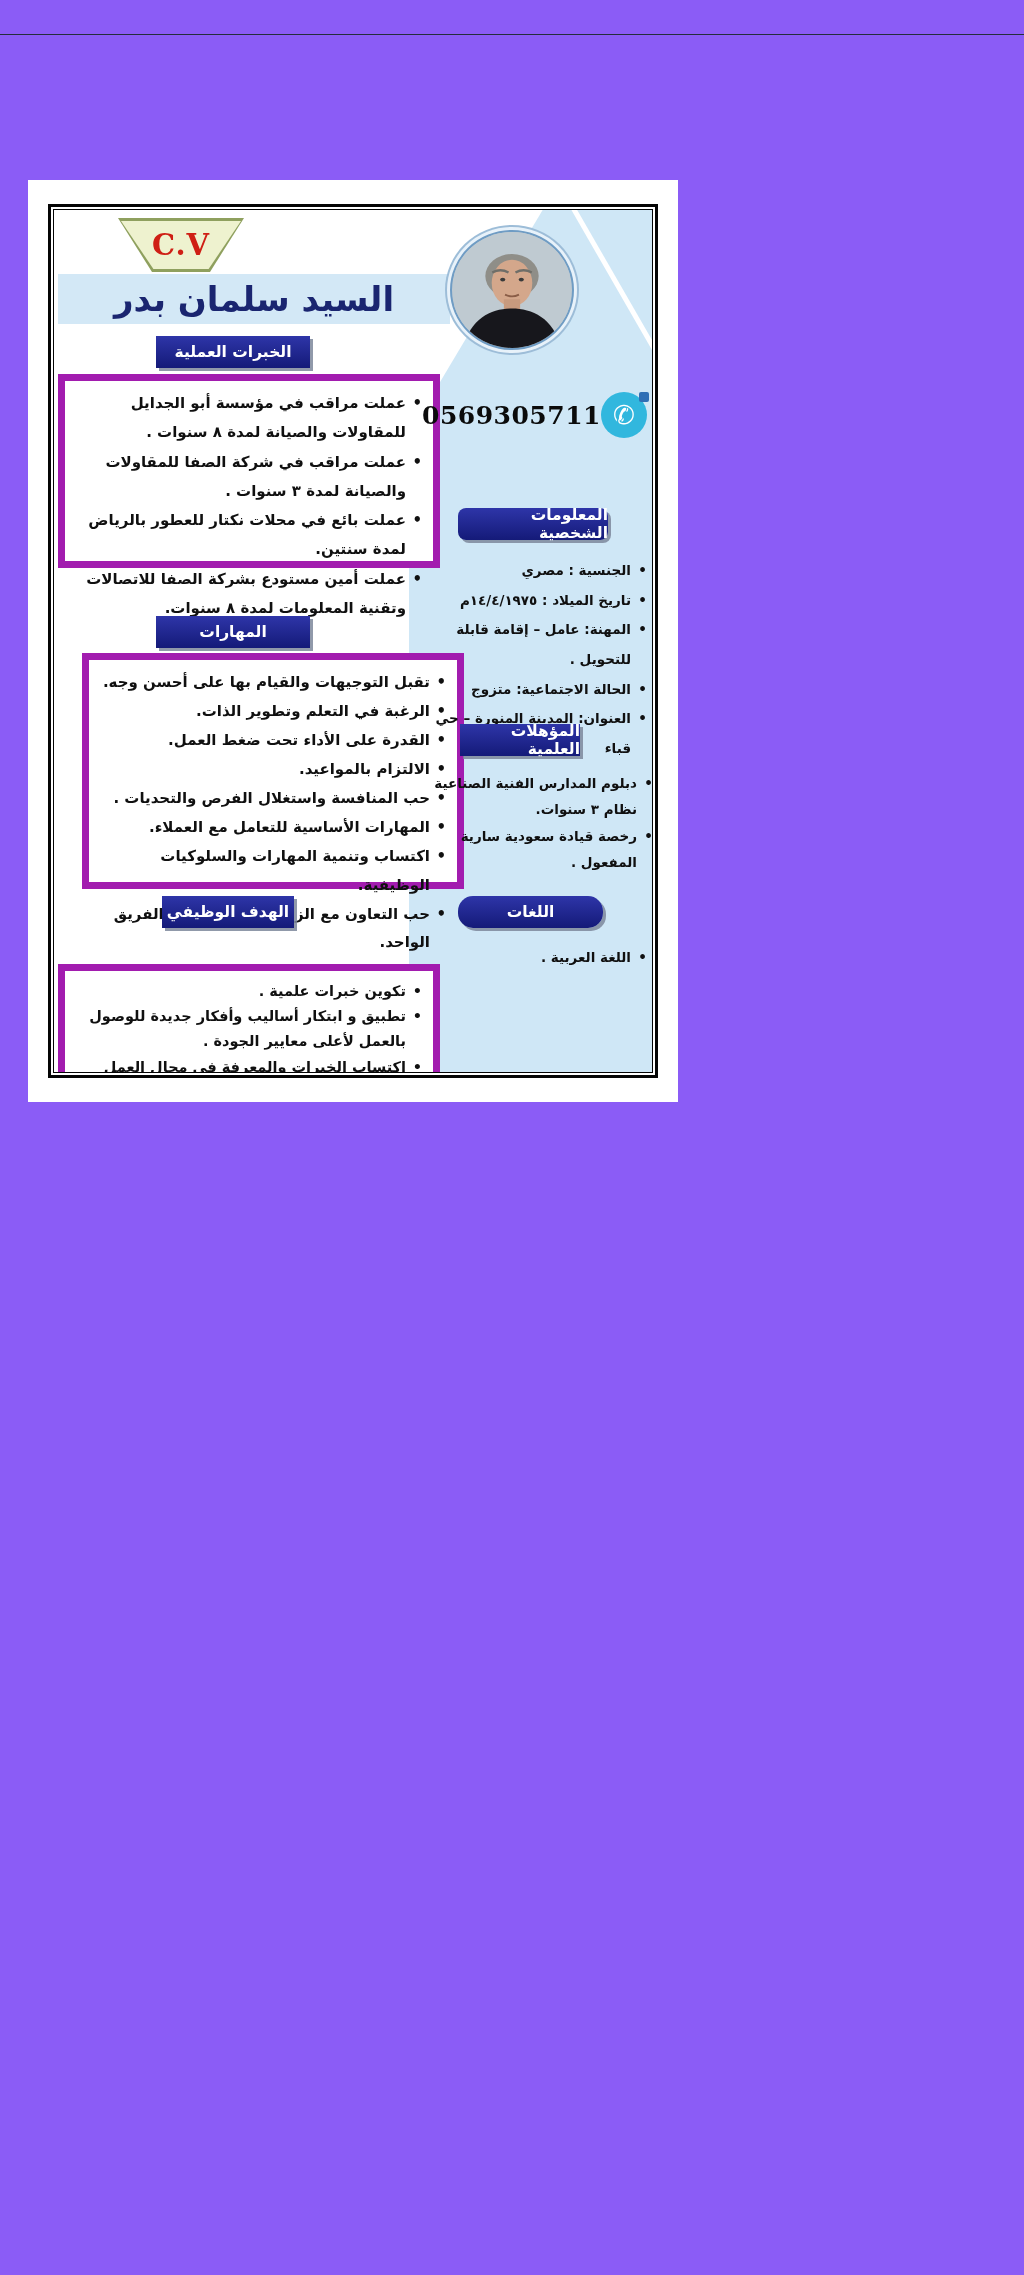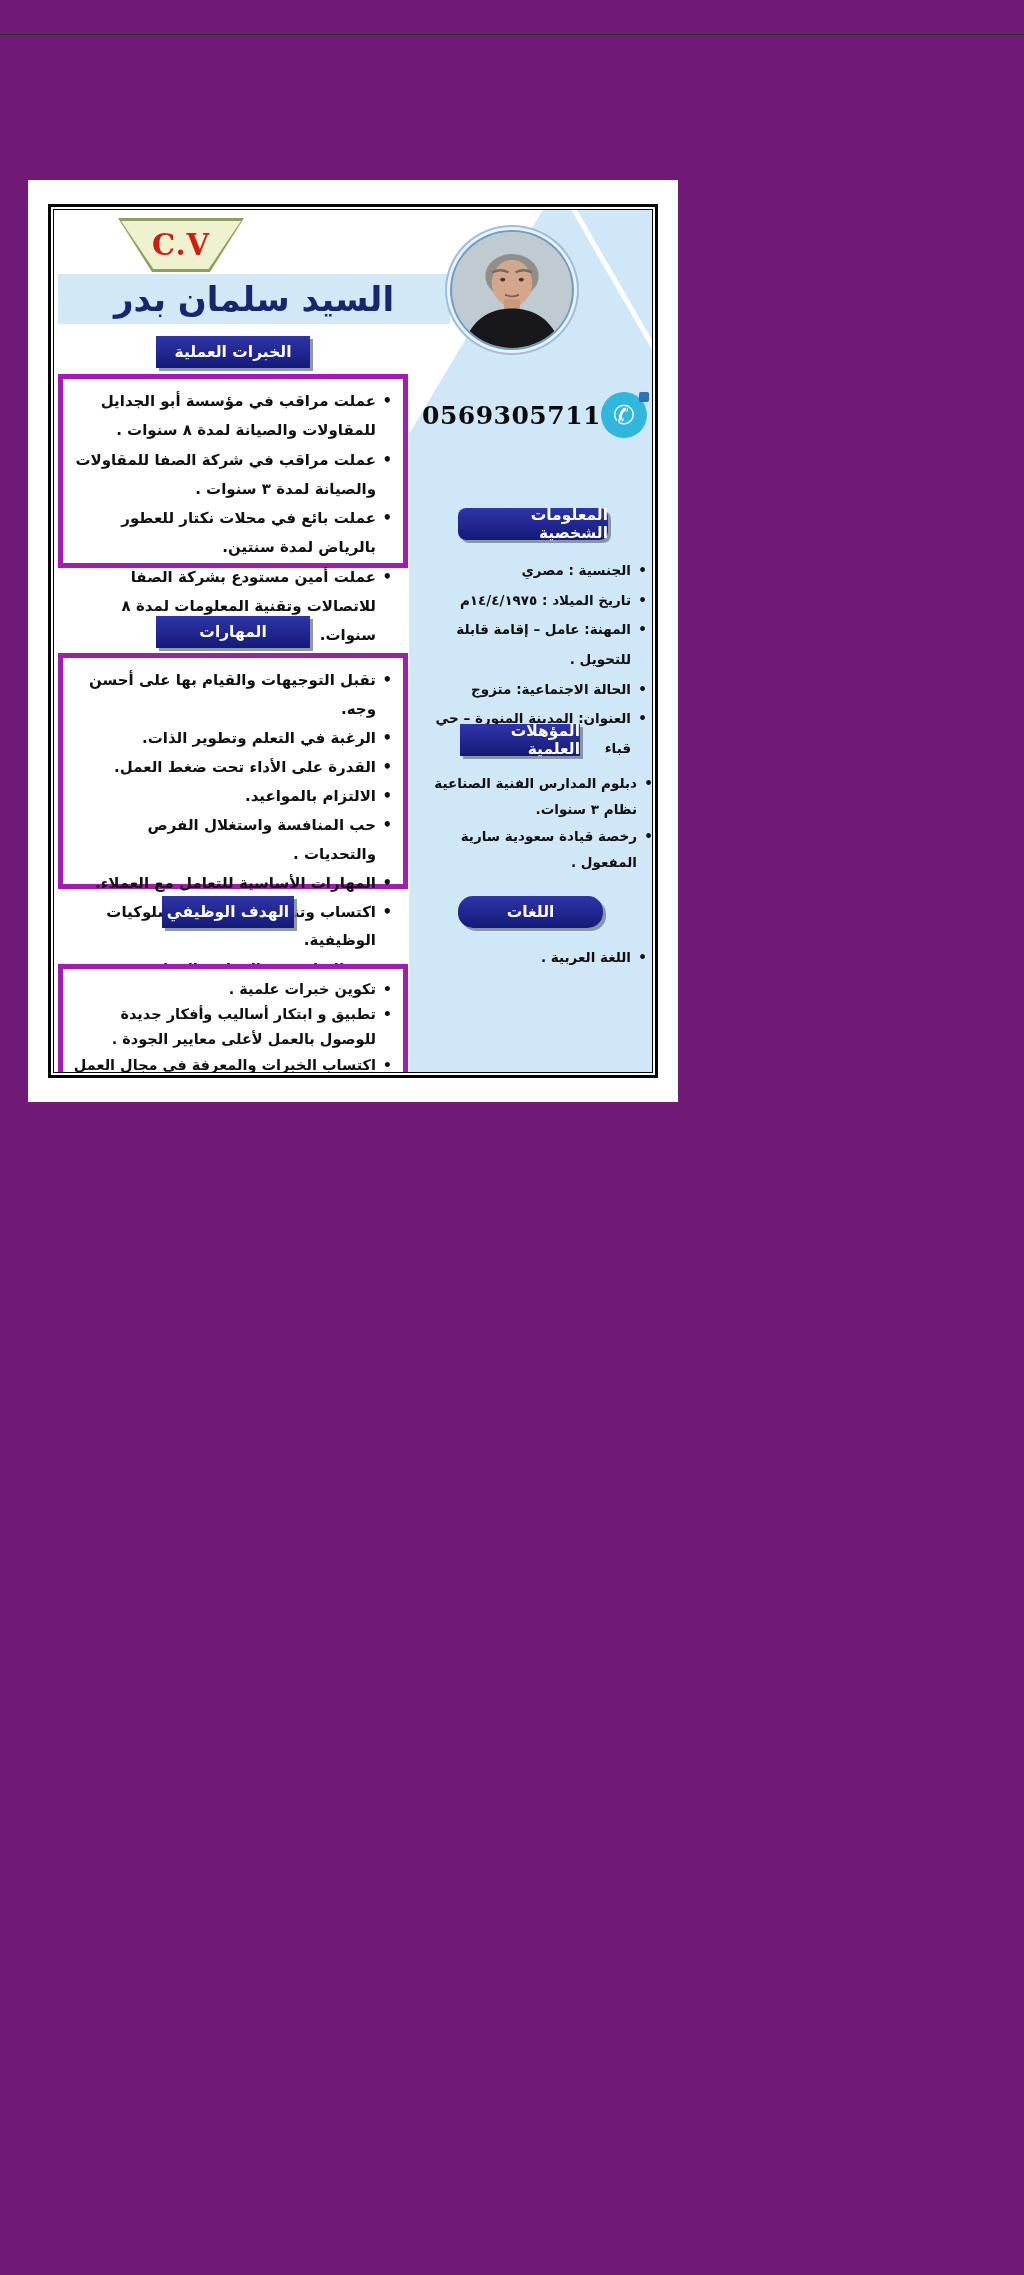--- a/index.html
+++ b/index.html
@@ -1,20 +1,20 @@
 <!DOCTYPE html>
 <html lang="ar"><head>
 <meta charset="utf-8">
 <style>
   * { margin:0; padding:0; box-sizing:border-box; }
   body { font-family:"DejaVu Sans", sans-serif; }
 
   .screen {
     position:relative; width:1024px; height:2275px;
-    background:#701a75; overflow:hidden;
+    background:#8b5cf6; overflow:hidden;
   }
   .top-hairline {
     position:absolute; left:0; top:34px; width:100%; height:1px;
     background:#242e3b;
   }
 
   .page {
     position:absolute; left:28px; top:180px; width:650px; height:922px;
     background:#ffffff;
   }
@@ -97,26 +97,26 @@
   }
   .h-exp  { left:102px; top:126px; width:154px; }
   .h-skl  { left:102px; top:406px; width:154px; }
   .h-obj  { left:108px; top:686px; width:132px; }
   .h-per  { left:404px; top:298px; width:150px;border-radius:8px; }
   .h-qua  { left:406px; top:514px; width:120px; }
   .h-lng  { left:404px; top:686px; width:145px;border-radius:15px; }
 
   
   .txt-box {
-    position:absolute; left:4px; width:350px;
-    border:5px solid #a21caf; background:#ffffff;
+    position:absolute; left:4px; width:382px;
+    border:7px solid #a21caf; background:#ffffff;
     padding:8px 10px 14px 8px; direction:rtl; z-index:3;
   }
   .b-exp { top:164px; height:194px; }
-  .b-skl { top:443px; height:236px; }
+  .b-skl { top:443px; height:236px;margin-left:24px; }
   .b-obj { top:723px; height:132px;margin-top:31px; }
 
   .li {
     position:relative; padding-right:17px; text-align:right;
     color:#101010; font-weight:700;
   }
   .li::before {
     content:"•"; position:absolute; right:1px; top:0;
   }
   .b-exp .li { font-size:15px; line-height:1.95; }

